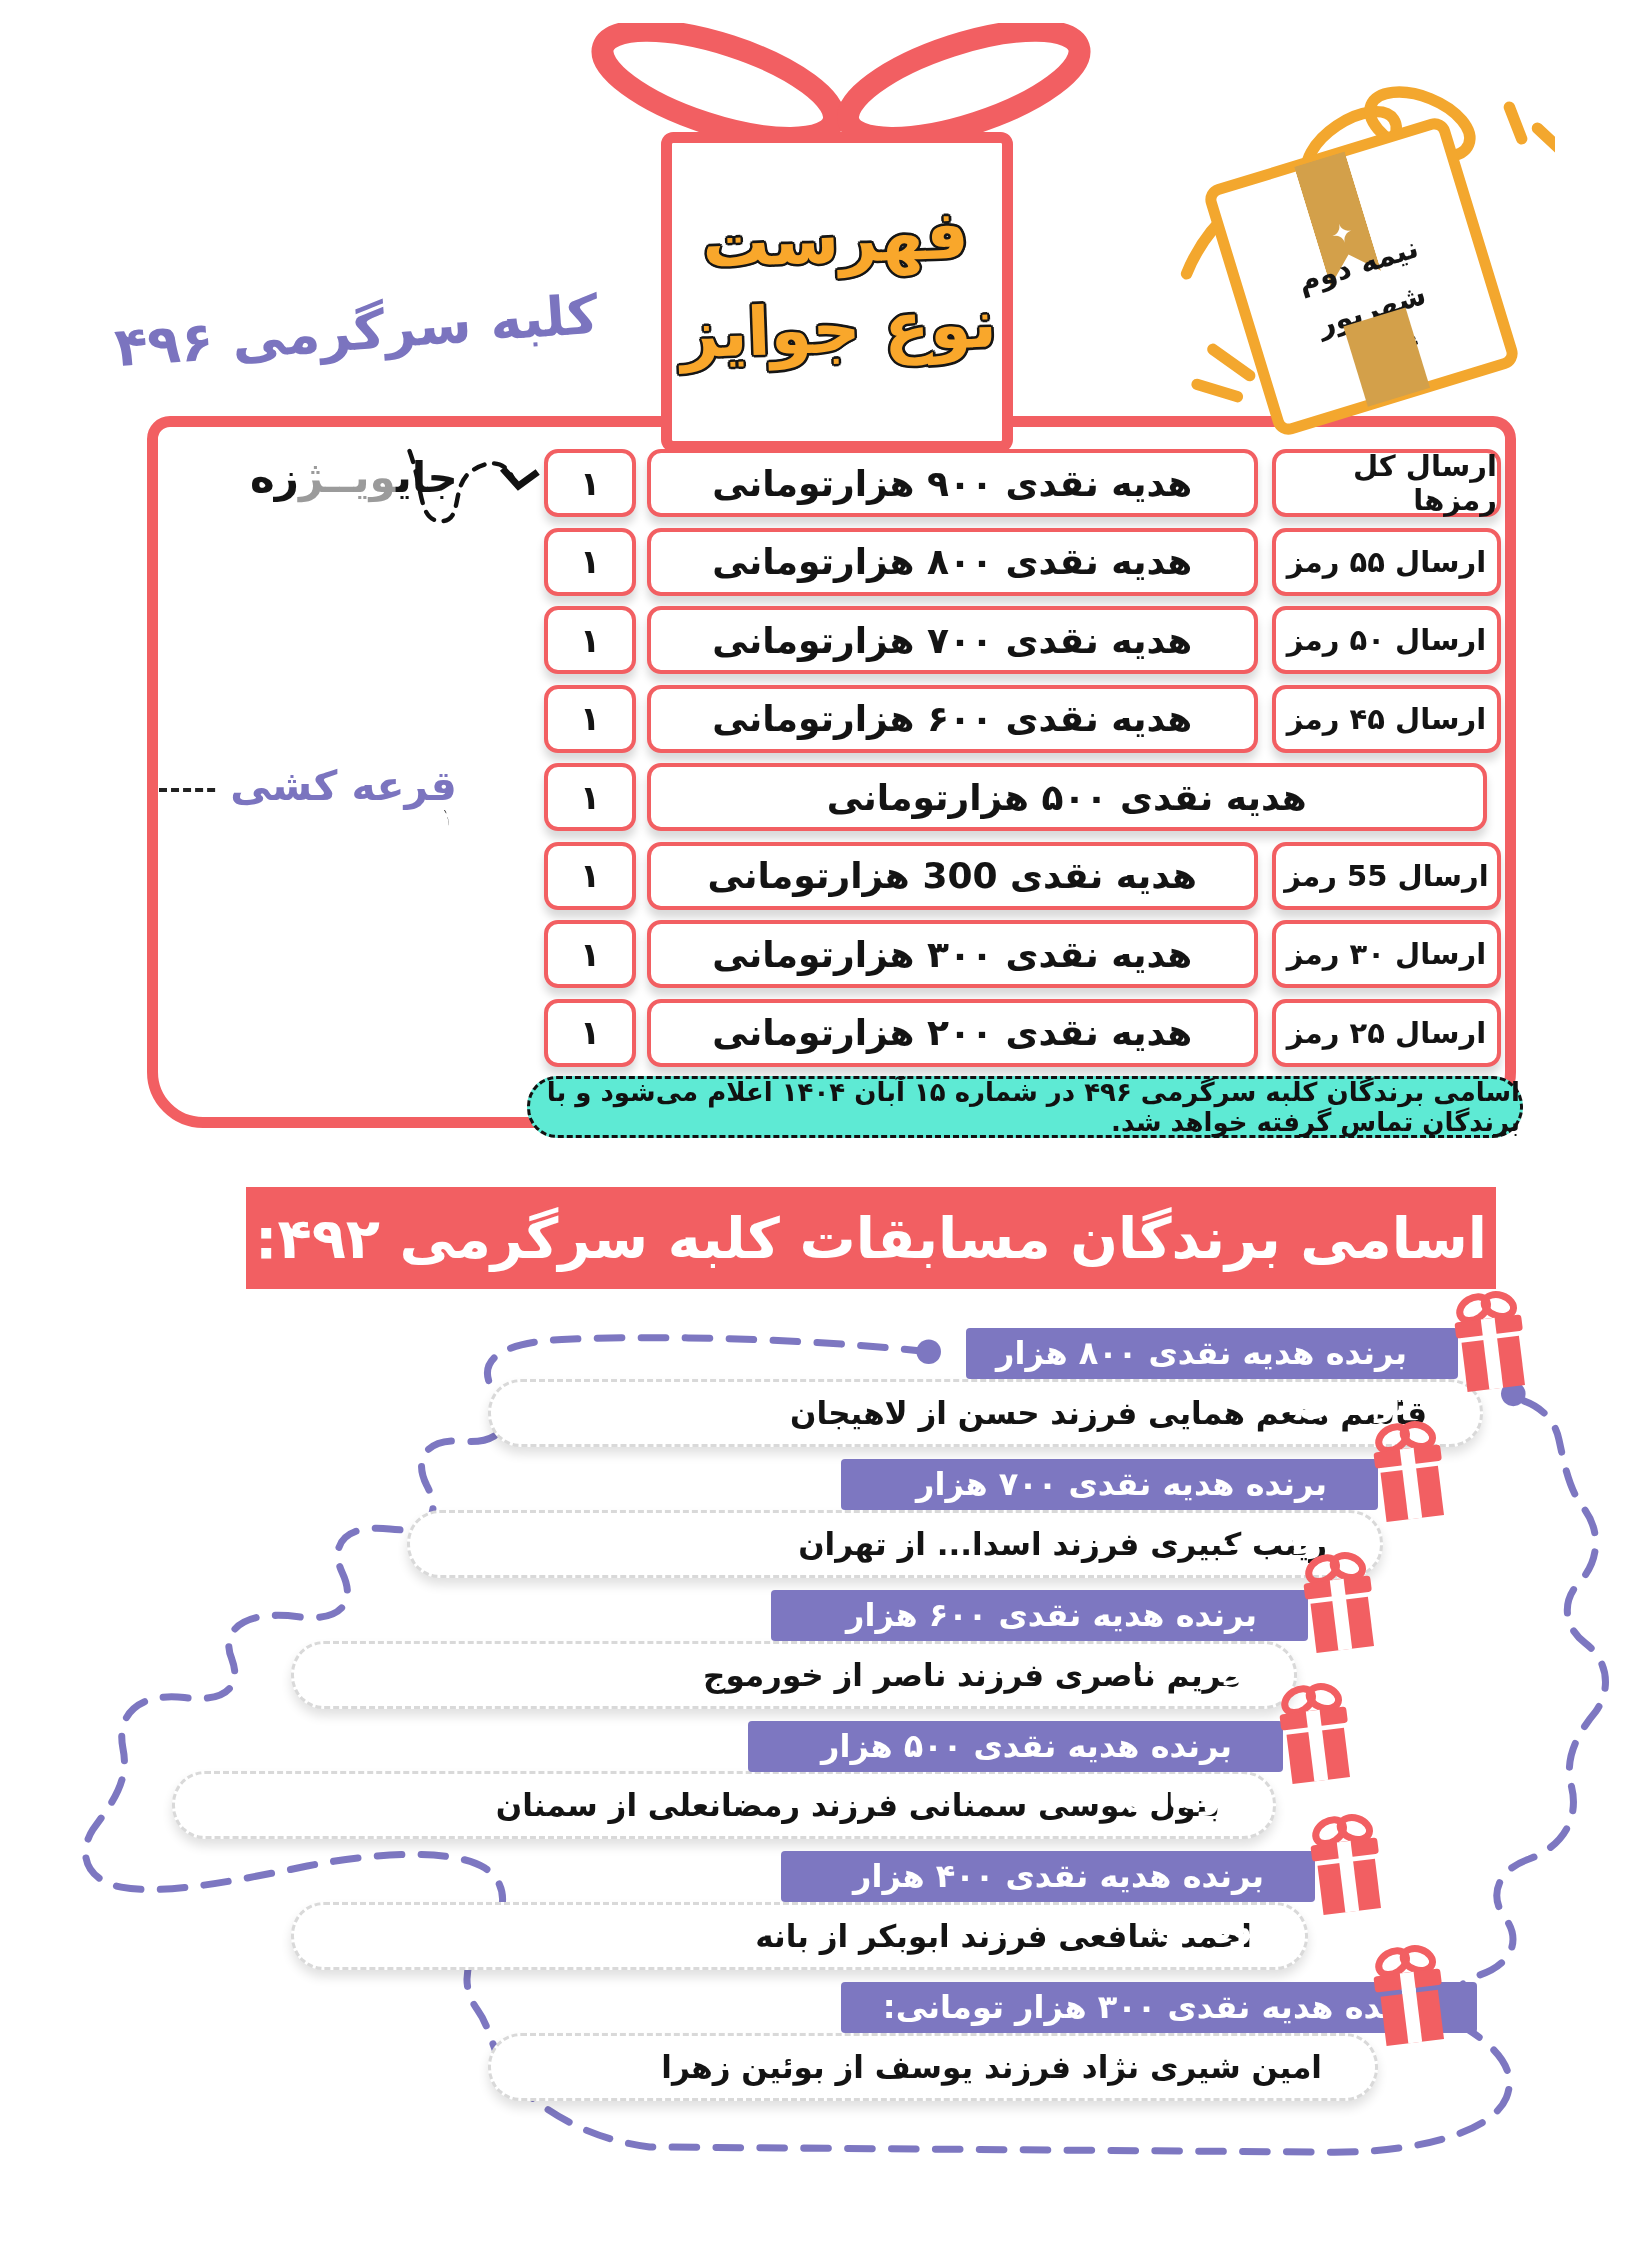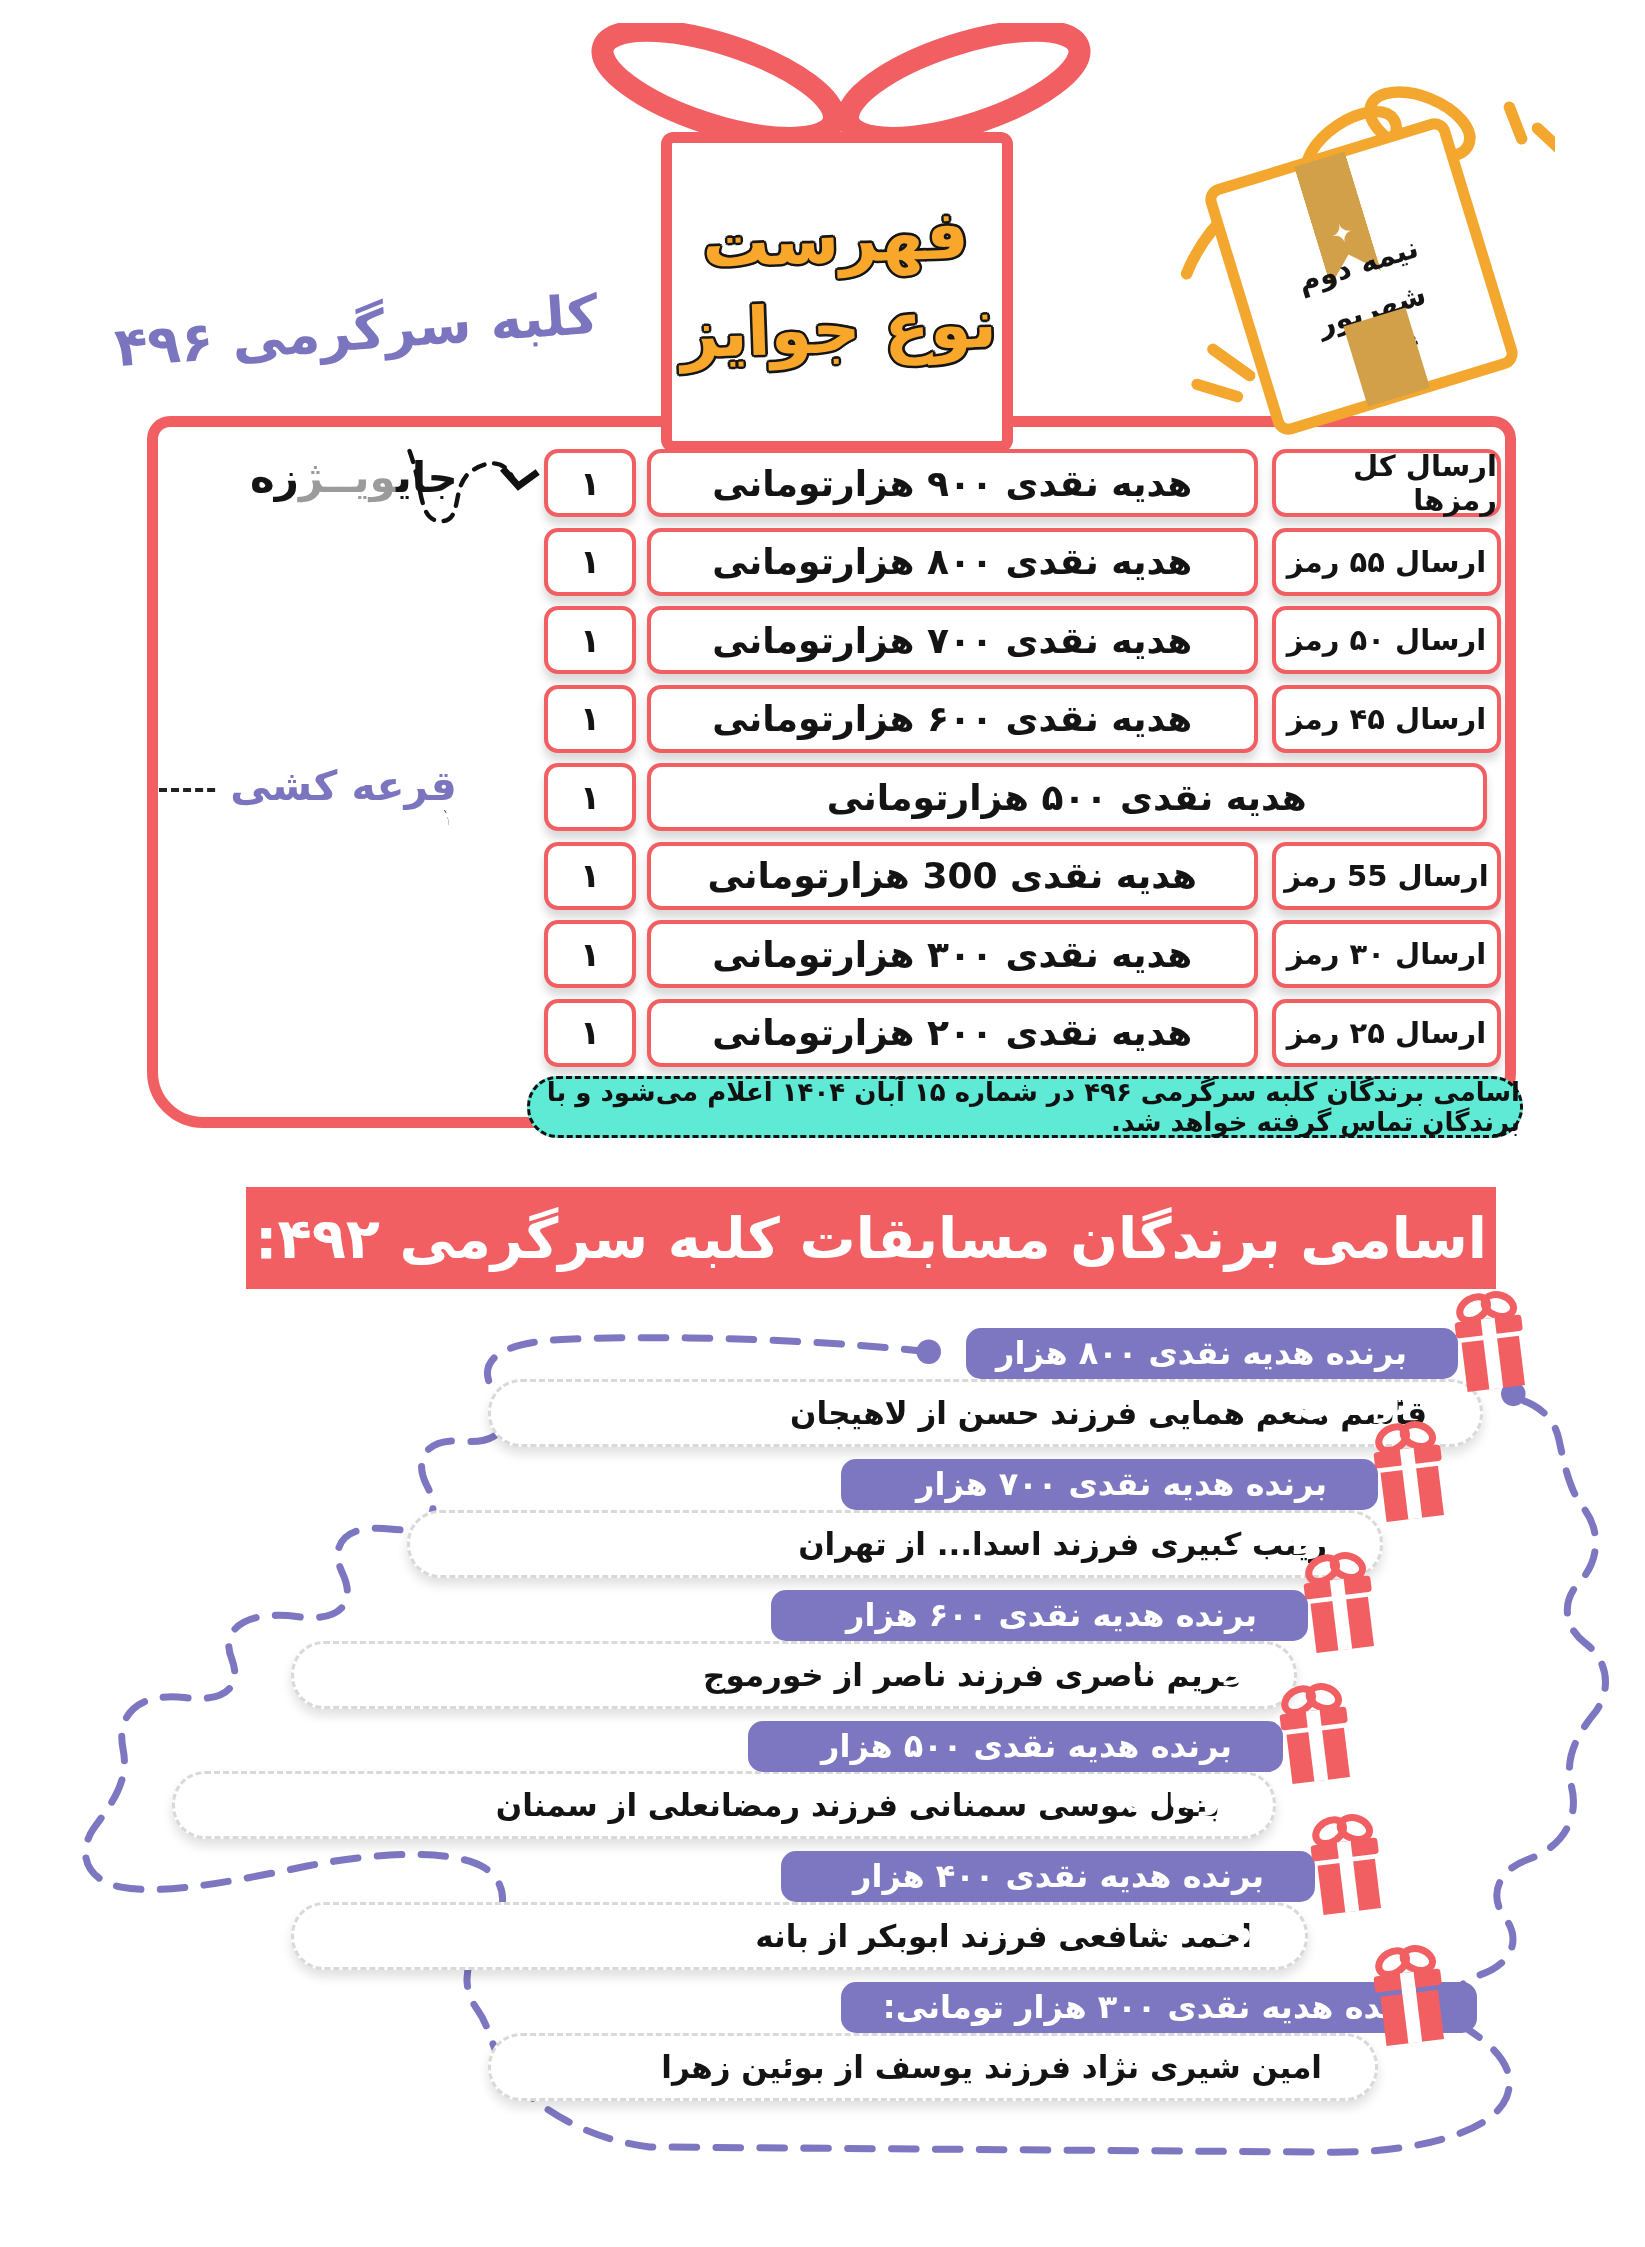--- a/index.html
+++ b/index.html
@@ -60,21 +60,21 @@
   .announce{left:527px;top:1076px;width:990px;height:56px;background:#5eead4;border:3.5px dashed #111;
             border-radius:30px;z-index:5;display:flex;align-items:center;justify-content:center;
             font-size:26px;font-weight:bold;color:#111;direction:rtl;}
 
   
   .winners-banner{left:246px;top:1187px;width:1250px;height:102px;background:#f25f62;z-index:2;
                   display:flex;align-items:center;justify-content:center;color:#fff;
                   font-weight:bold;font-size:56px;direction:rtl;}
 
   
-  .w-header{position:absolute;height:51px;background:#7d77c1;border-radius:15px;color:#fff;
+  .w-header{position:absolute;height:51px;background:#7d77c1;border-radius:4px;color:#fff;
             font-weight:bold;font-size:32px;line-height:51px;text-align:right;
             padding:0 51px 0 17.6px;box-sizing:border-box;z-index:3;direction:rtl;}
   .w-name{position:absolute;height:68px;background:#fff;border:3.5px dashed #d9d9d9;border-radius:33px;
           box-shadow:0 7px 10.5px rgba(0,0,0,.12);color:#141414;font-weight:bold;font-size:31px;
           line-height:63px;text-align:right;padding:0 53px 0 26px;box-sizing:border-box;z-index:2;direction:rtl;}
   .gift-icon{position:absolute;width:81px;height:105px;z-index:4;transform:rotate(-7deg);}
   .decor-svg{left:0;top:0;width:1645px;height:2247px;z-index:0;}
 </style>
 </head>
 <body>

